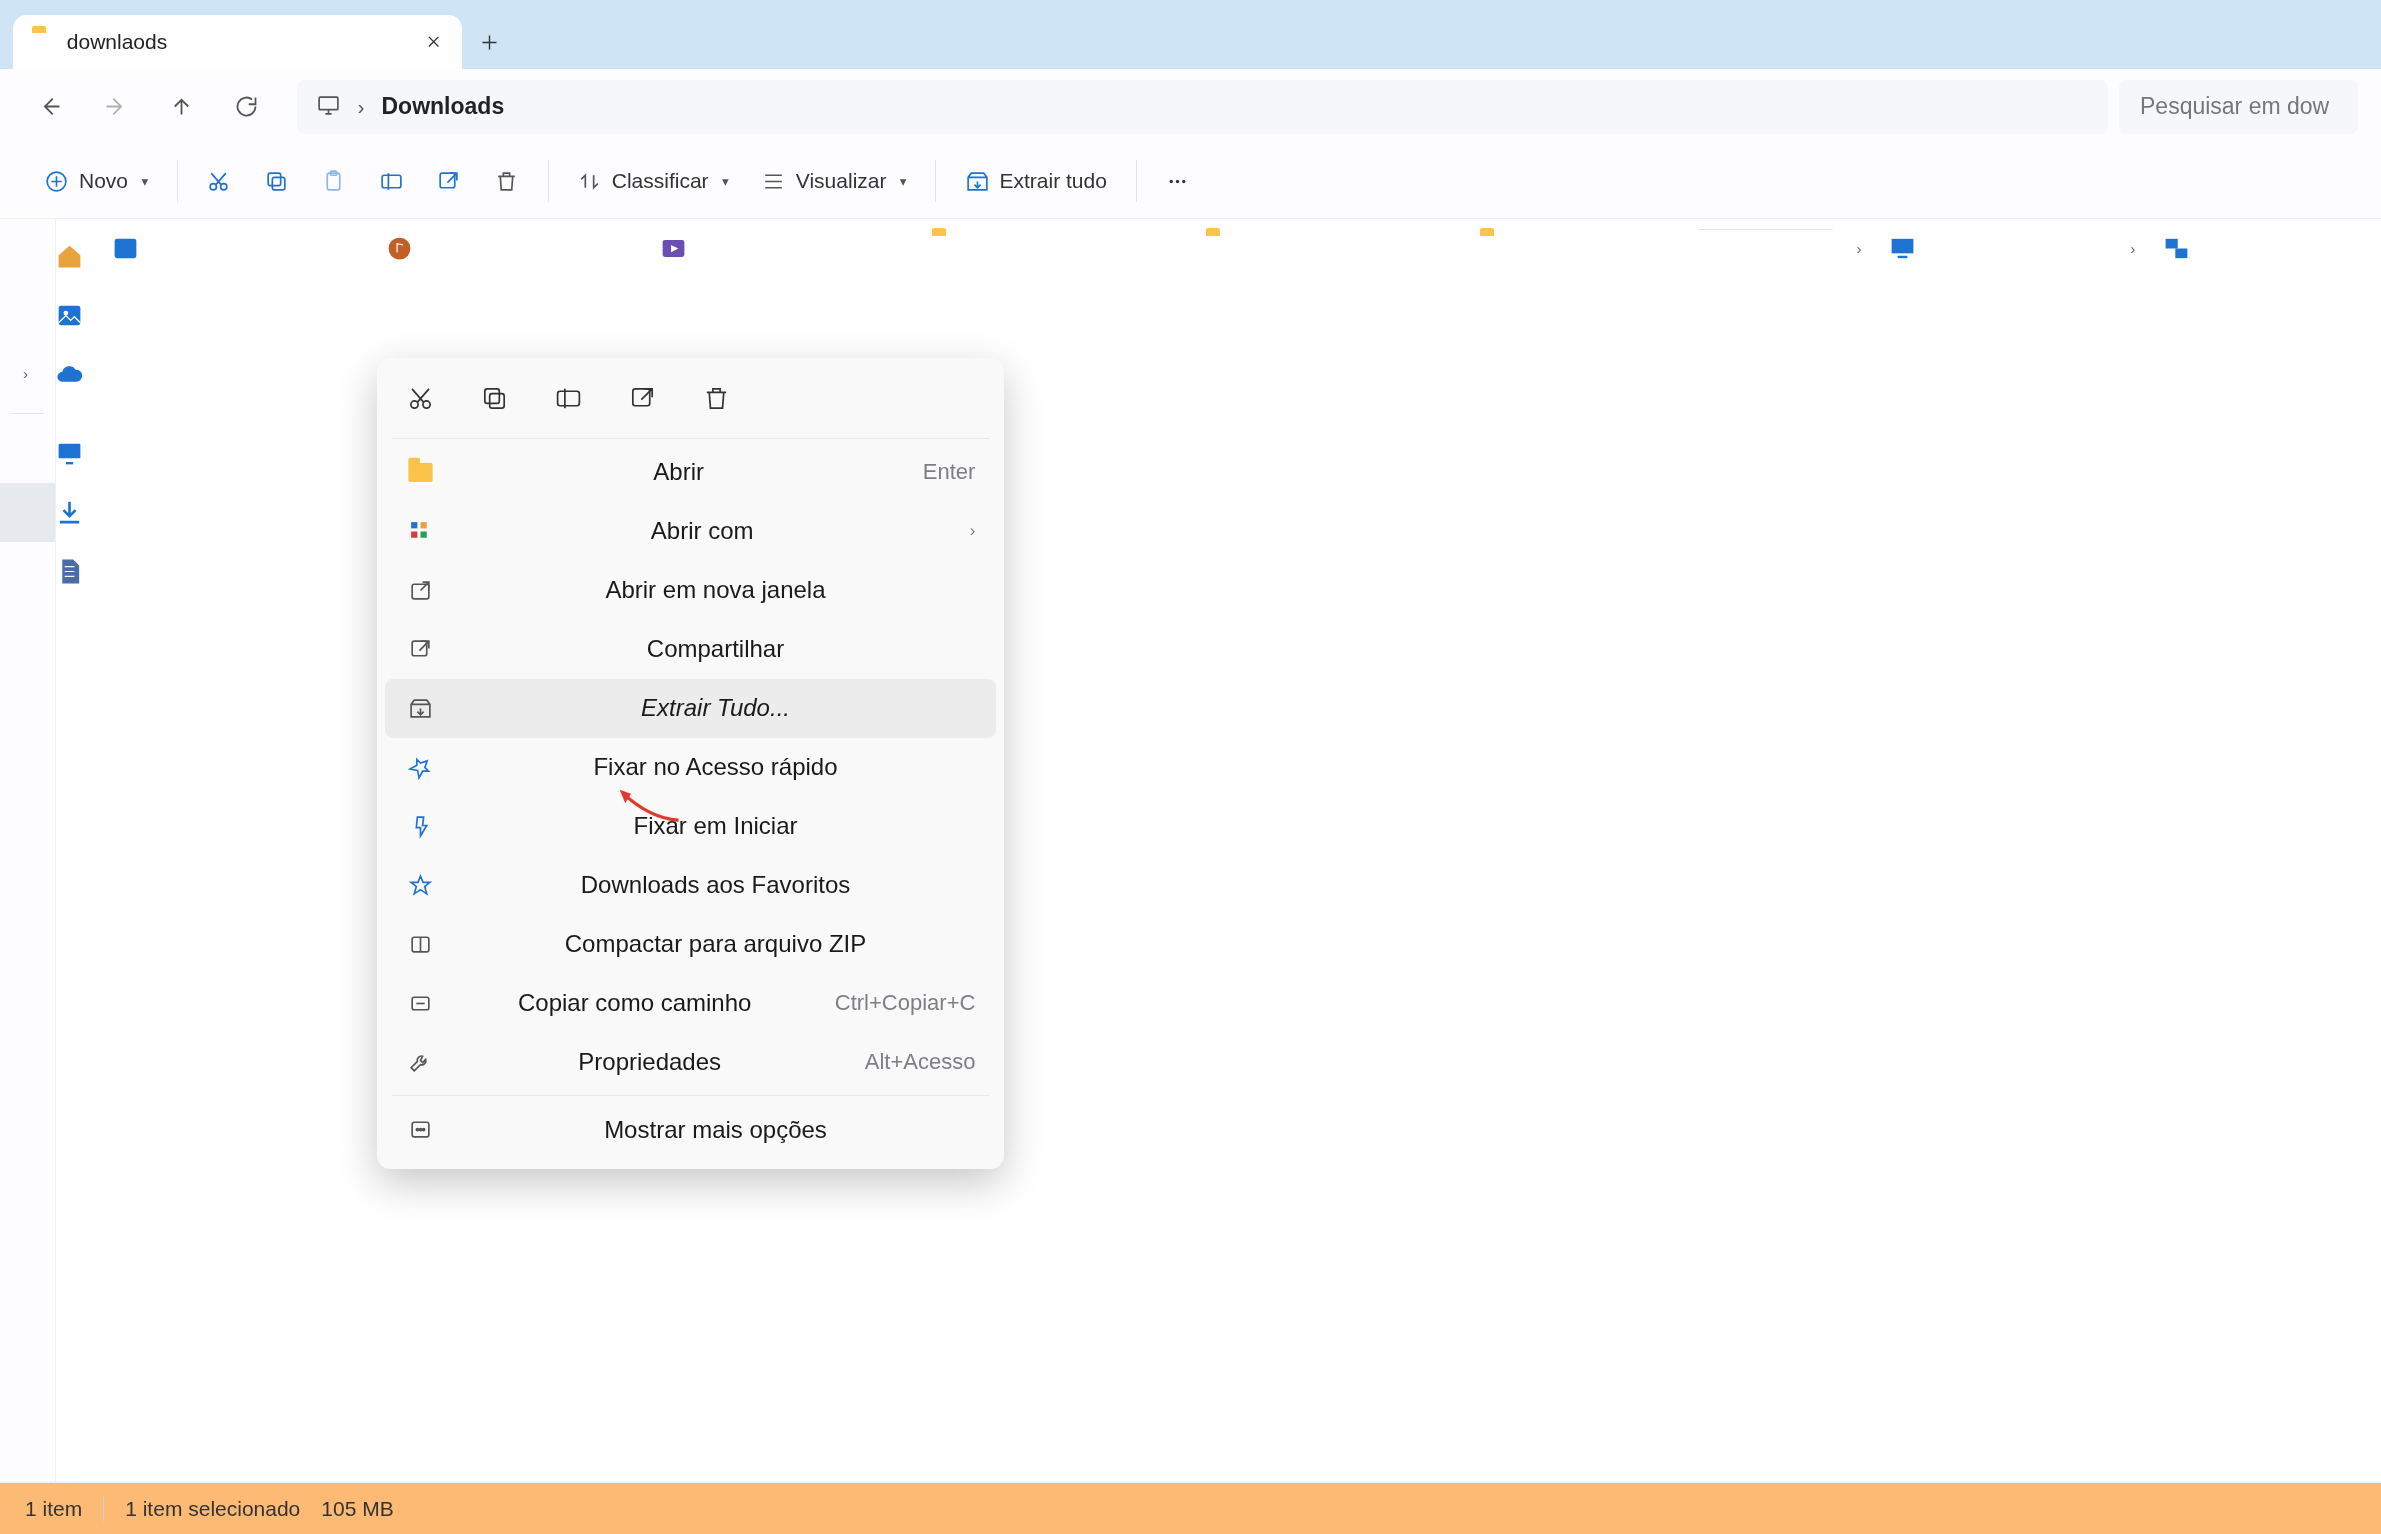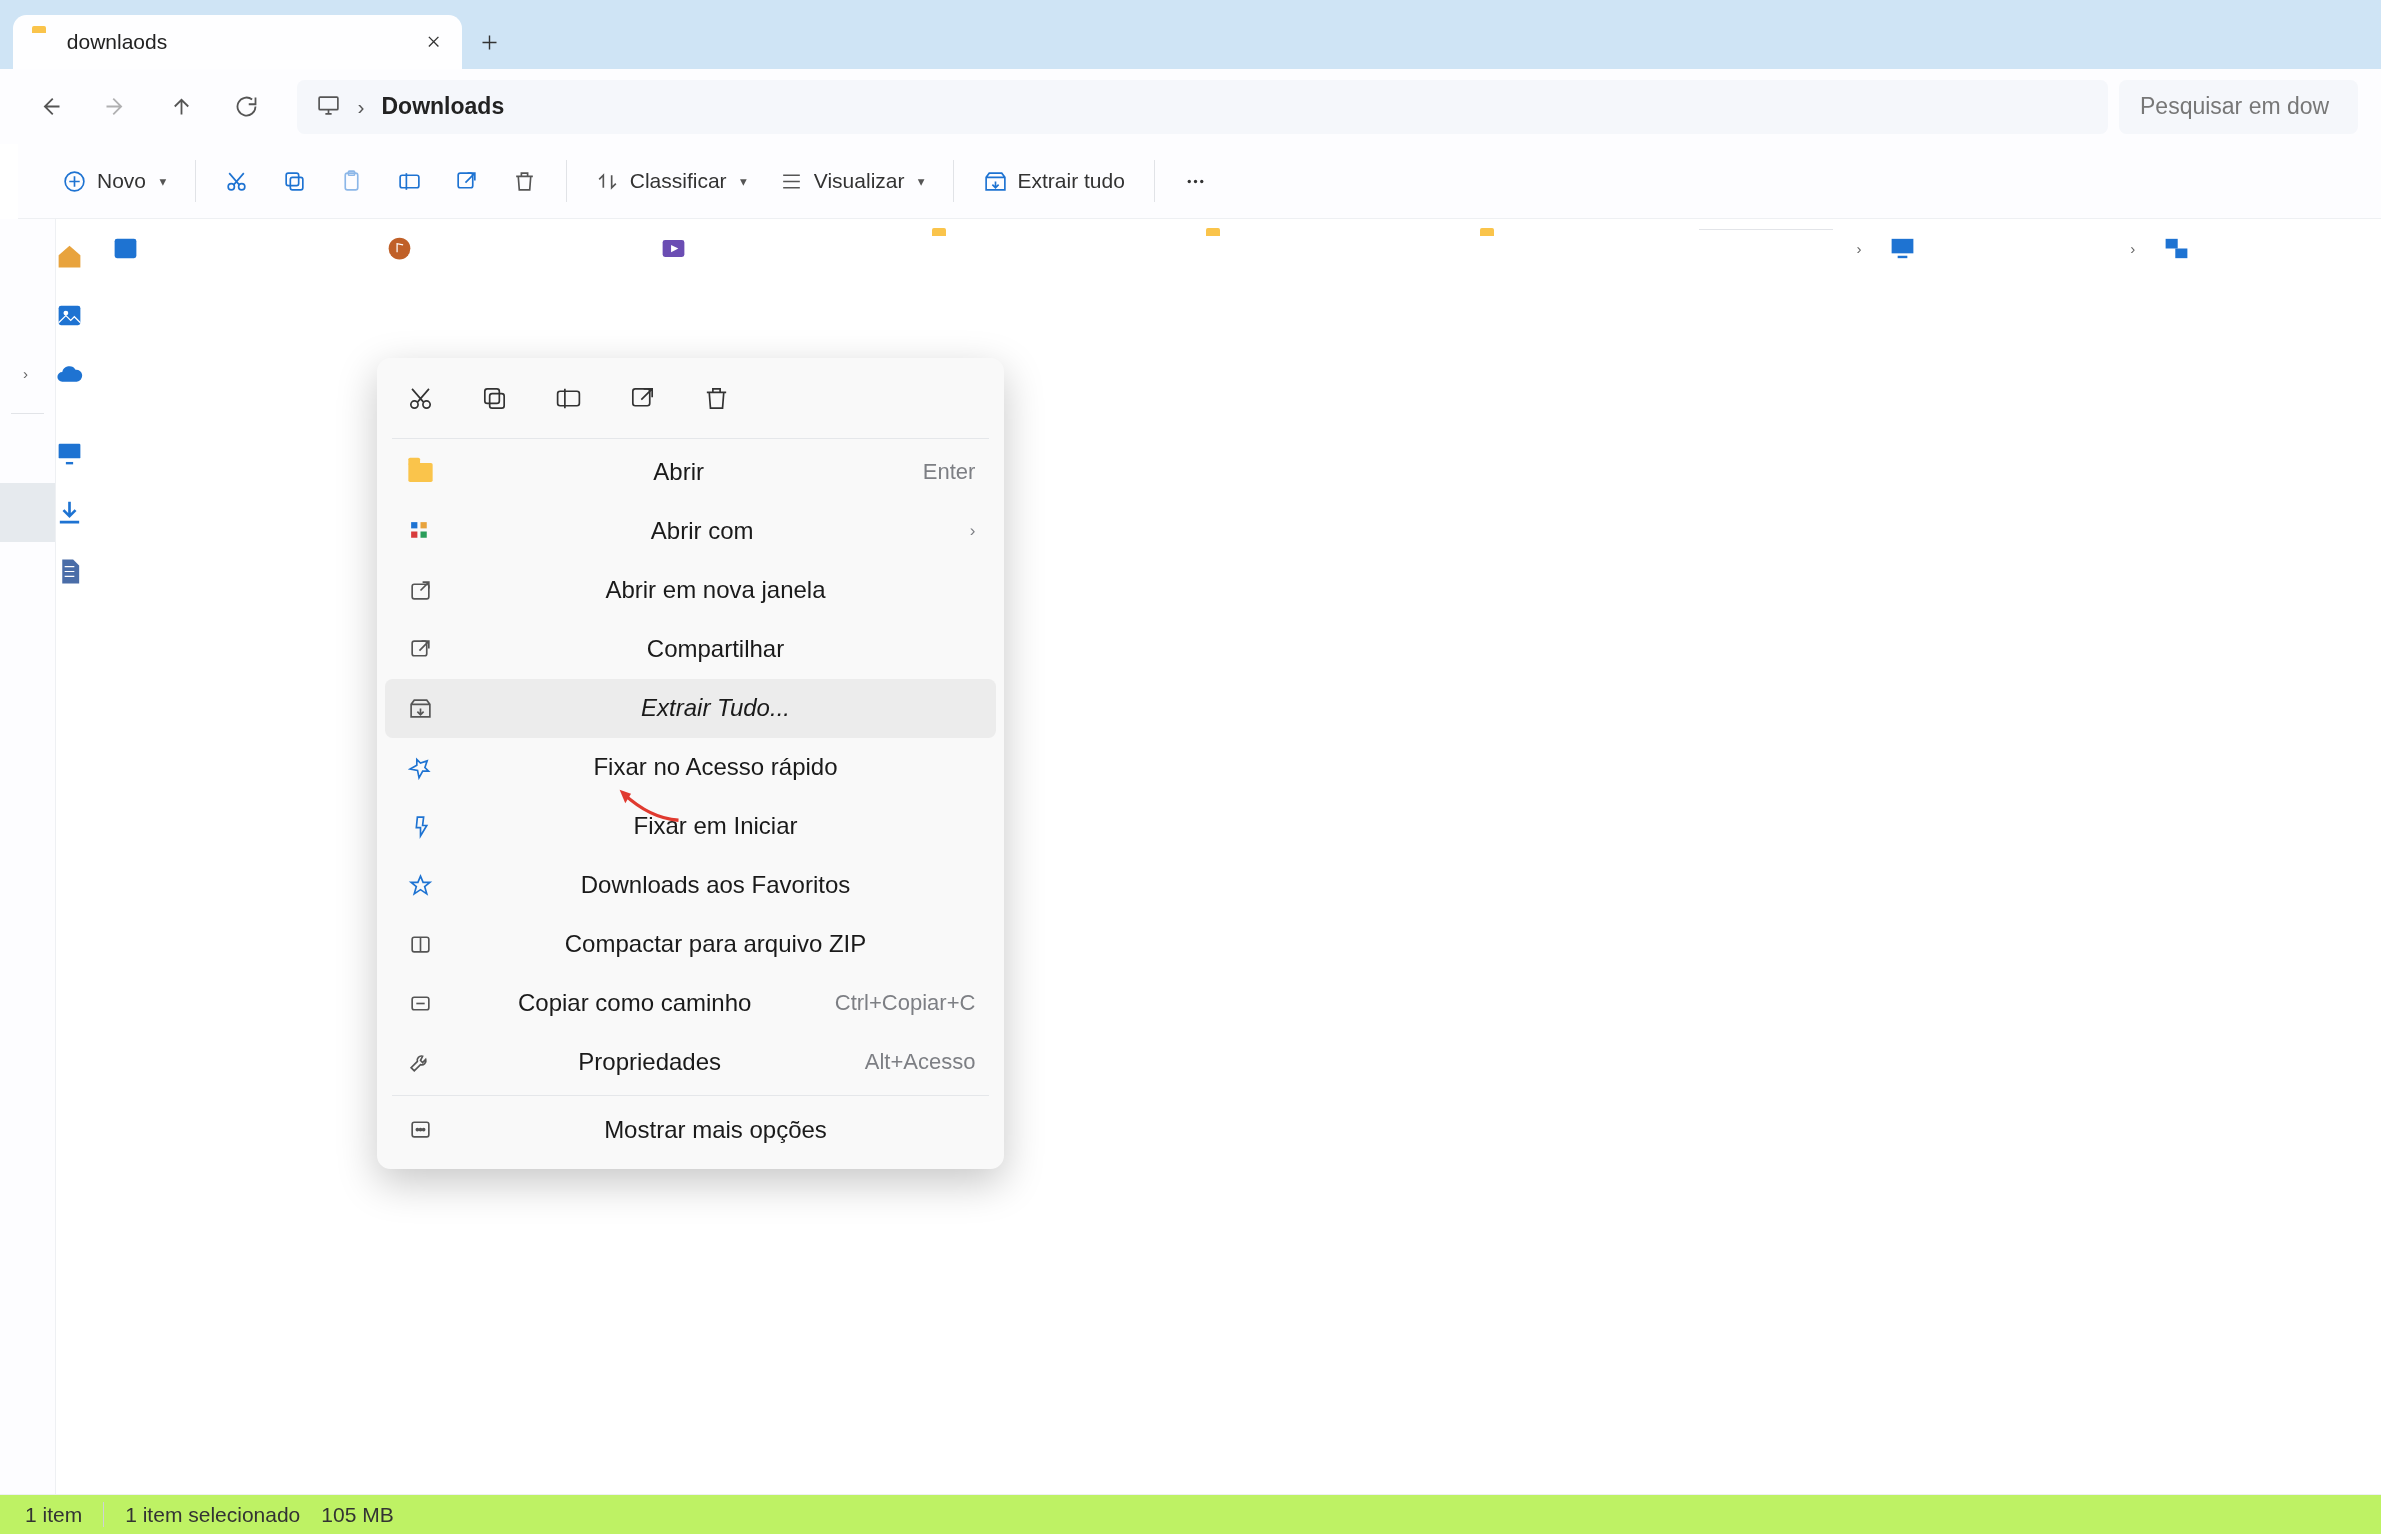--- a/index.html
+++ b/index.html
@@ -15,21 +15,21 @@
 
 
 .nav-row { background:#fdfdff; display:flex; align-items:center; height: 75px; padding: 0 23px; gap:11.5px; }
 .nav-btn { width:54px; height:54px; display:flex; align-items:center; justify-content:center; color:#555; border-radius:5.7px; }
 .nav-btn svg { width:27px; height:27px; }
 .addr-box { flex:1; background:#f5f7fb; border-radius:7.6px; height:54px; display:flex; align-items:center; padding:0 19px; gap:17px; margin-left:11.5px; }
 .addr-text { font-size:23px; color:#222;font-weight:bold; }
 .search-box { width: 239px; background:#f5f7fb; border-radius:7.6px; height:54px; display:flex; align-items:center; padding:0 21px; font-size:23px; color:#777; overflow:hidden; white-space:nowrap; }
 
 
-.toolbar { background:#fdfdff; display:flex; align-items:center; height: 75px; padding: 0 31px; gap:5.7px; border-bottom:1px solid #eef0f3;margin-left:18px; }
+.toolbar { background:#fdfdff; display:flex; align-items:center; height: 75px; padding: 0 31px; gap:5.7px; border-bottom:1px solid #eef0f3; }
 .tool-btn { height:46px; padding:0 13.4px; display:flex; align-items:center; gap:9.6px; color:#333; border-radius:5.7px; font-size:21px; }
 .tool-btn svg { width:25px; height:25px; }
 .tool-sep { width:1px; height:42px; background:#e1e3e7; margin:0 9.6px; }
 .chev-down { font-size:13.4px; color:#555; margin-left:3.8px; }
 
 
 .main { display:flex; height: calc(1534px - 69px - 75px - 75px - 40px); }
 
 
 .sidebar { width:107px; background:#fdfdff; border-right:1px solid #eef0f3; padding:7.6px 0; display:flex; flex-direction:column; align-items:center; position:relative; }
@@ -59,21 +59,21 @@
 .ctx-item.hover { background:#ececec;font-style:italic; }
 .ctx-item .ci-icon { width:29px; height:29px; flex-shrink:0; display:flex; align-items:center; justify-content:center; }
 .ctx-item .ci-label { flex:1; }
 .ctx-item .ci-hint { color:#7d7f84; font-size:22px; }
 .ctx-item .ci-sub { color:#7d7f84; font-size:17px; }
 
 
 .arrow-ann { position:absolute; left:612px; top:782px; z-index:200; pointer-events:none; }
 
 
-.status-bar { position:fixed; bottom:0; left:0; right:0; height:40px; background:#bef264; border-top:1px solid #eef0f3; display:flex; align-items:center; padding:0 25px; gap:21px; font-size:21px; color:#333; }
+.status-bar { position:fixed; bottom:0; left:0; right:0; height:52px; background:#fdba74; border-top:1px solid #eef0f3; display:flex; align-items:center; padding:0 25px; gap:21px; font-size:21px; color:#333; }
 .status-bar .ssep { width:1px; height:25px; background:#cfd2d6; }
 
 
 .folder-ic { width:27px; height:21px; background:#fac44b; border-radius:1.9px; position:relative; }
 .folder-ic::before { content:""; position:absolute; top:-5.7px; left:0; width:13.4px; height:7.6px; background:#fac44b; border-radius:1.9px 1.9px 0 0; }
 </style>
 </head>
 <body>
 
 <div class="tab-bar">

